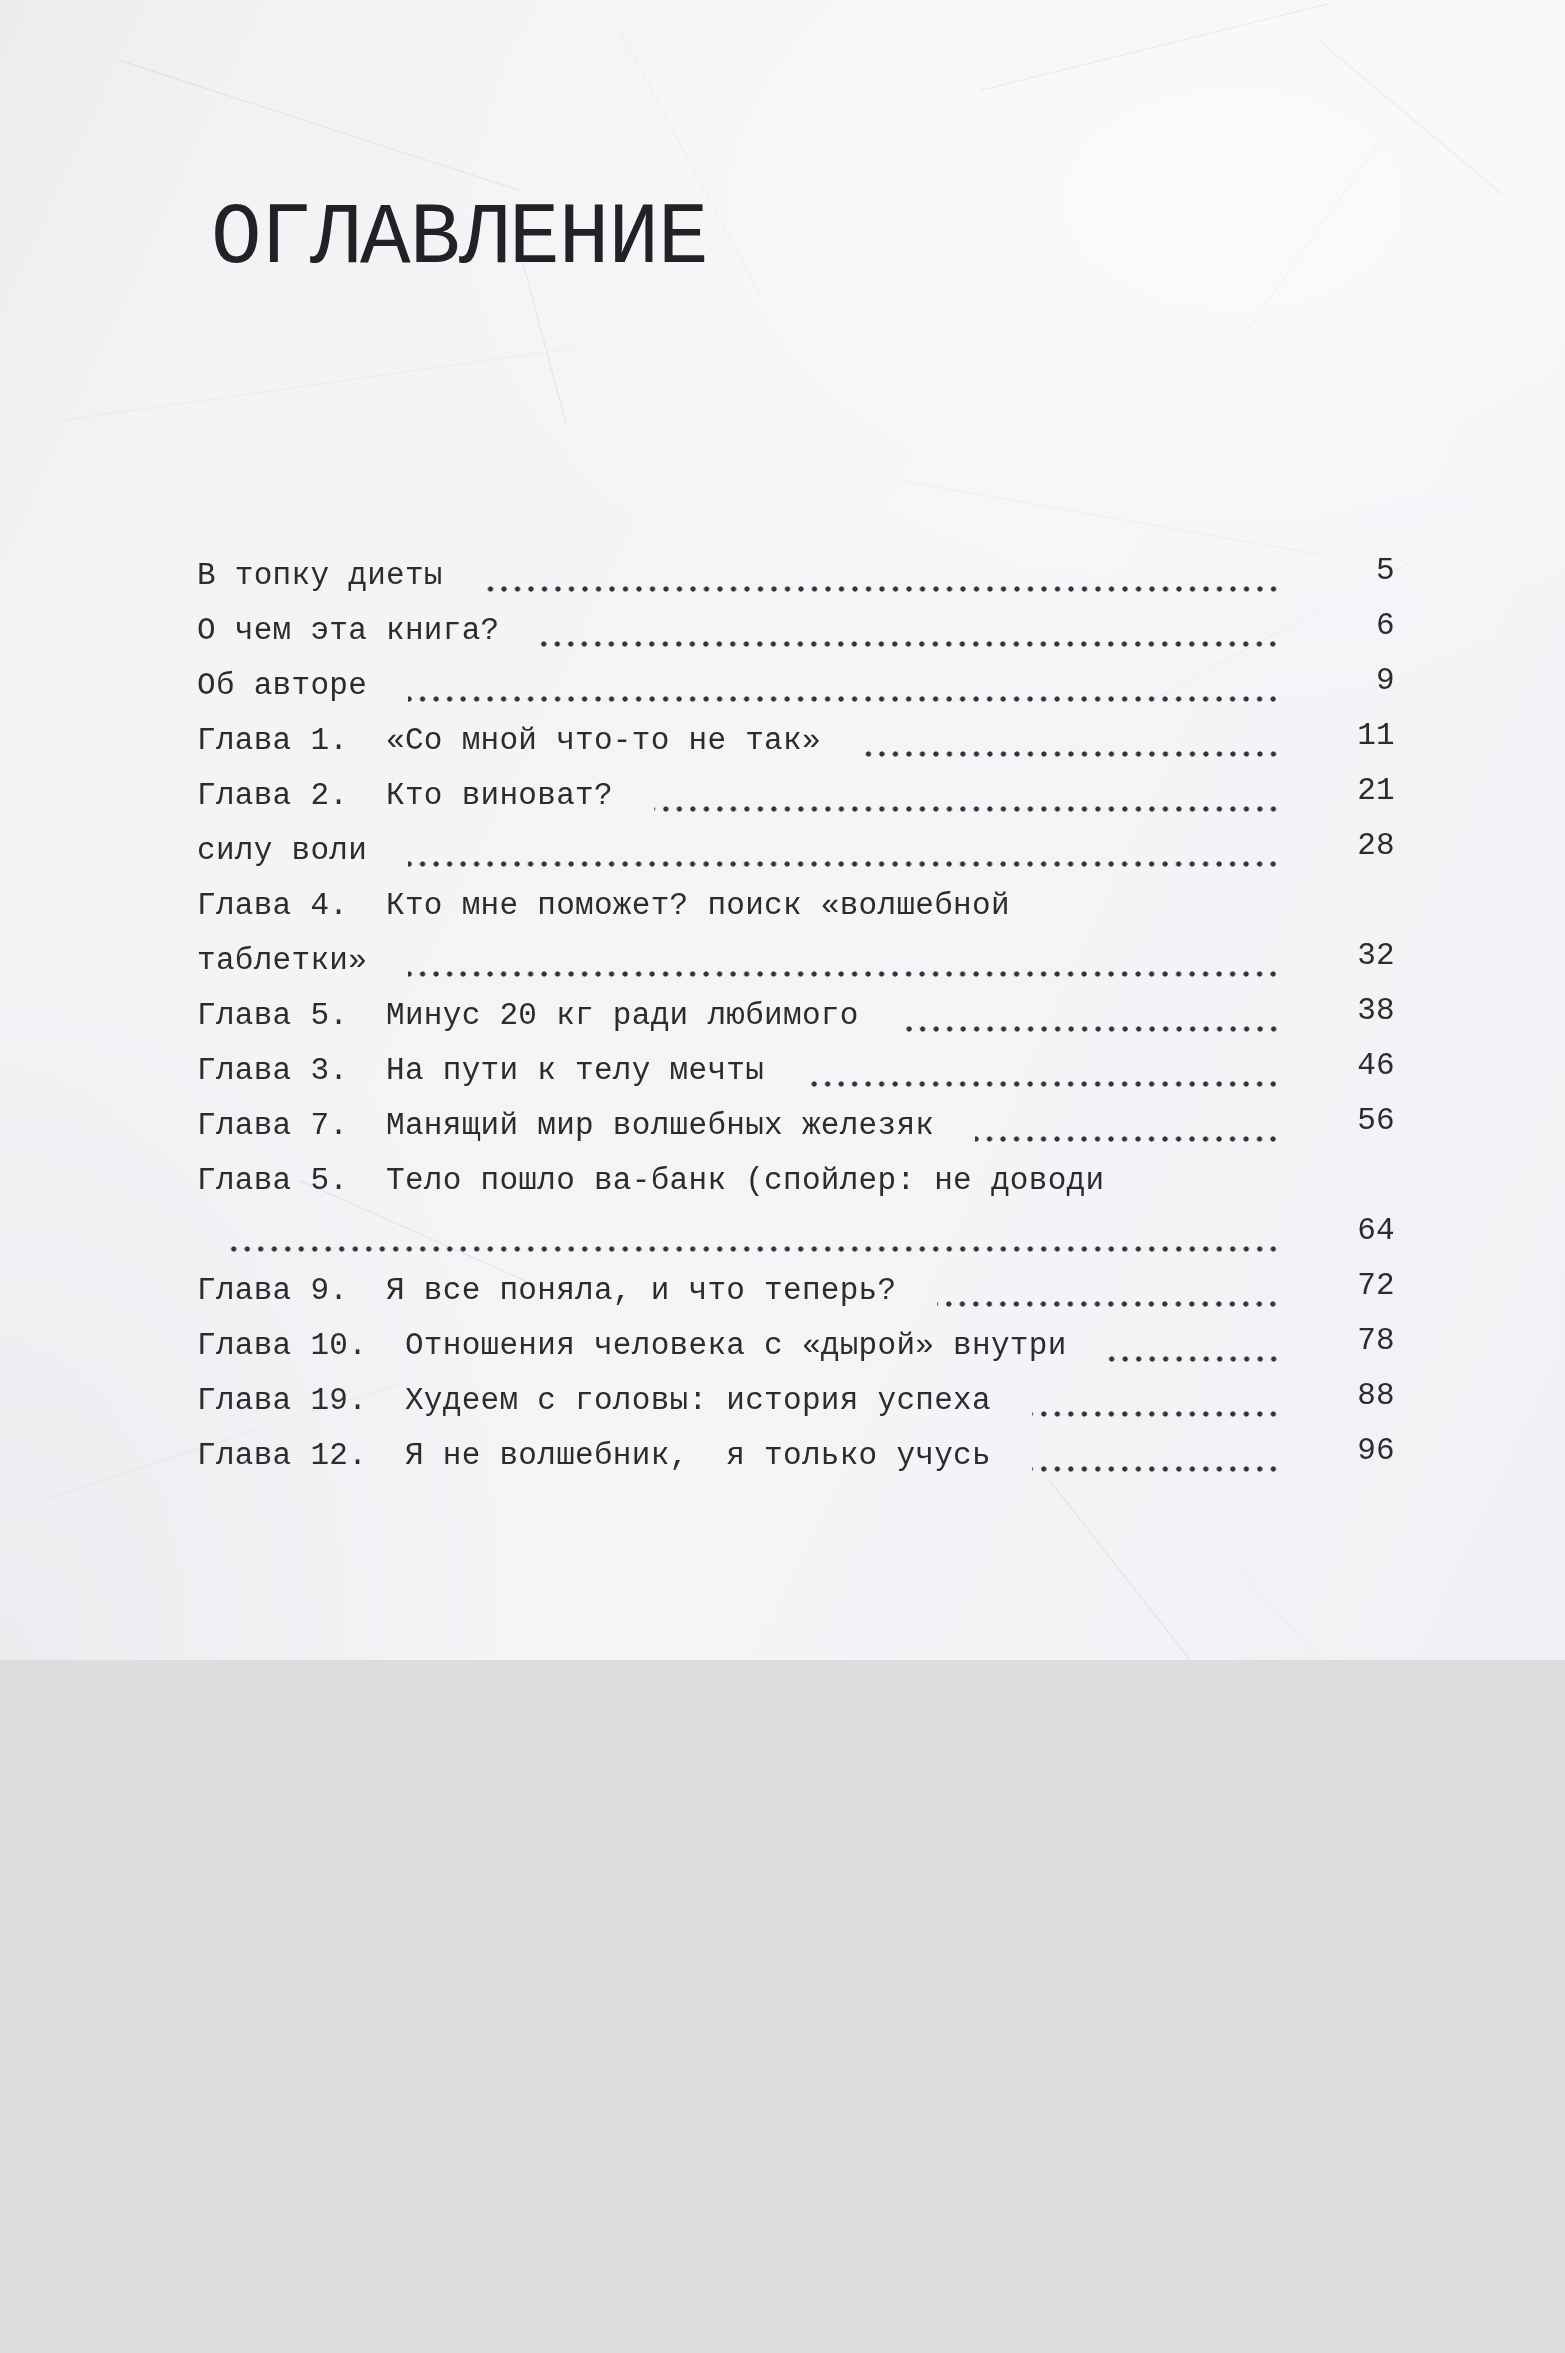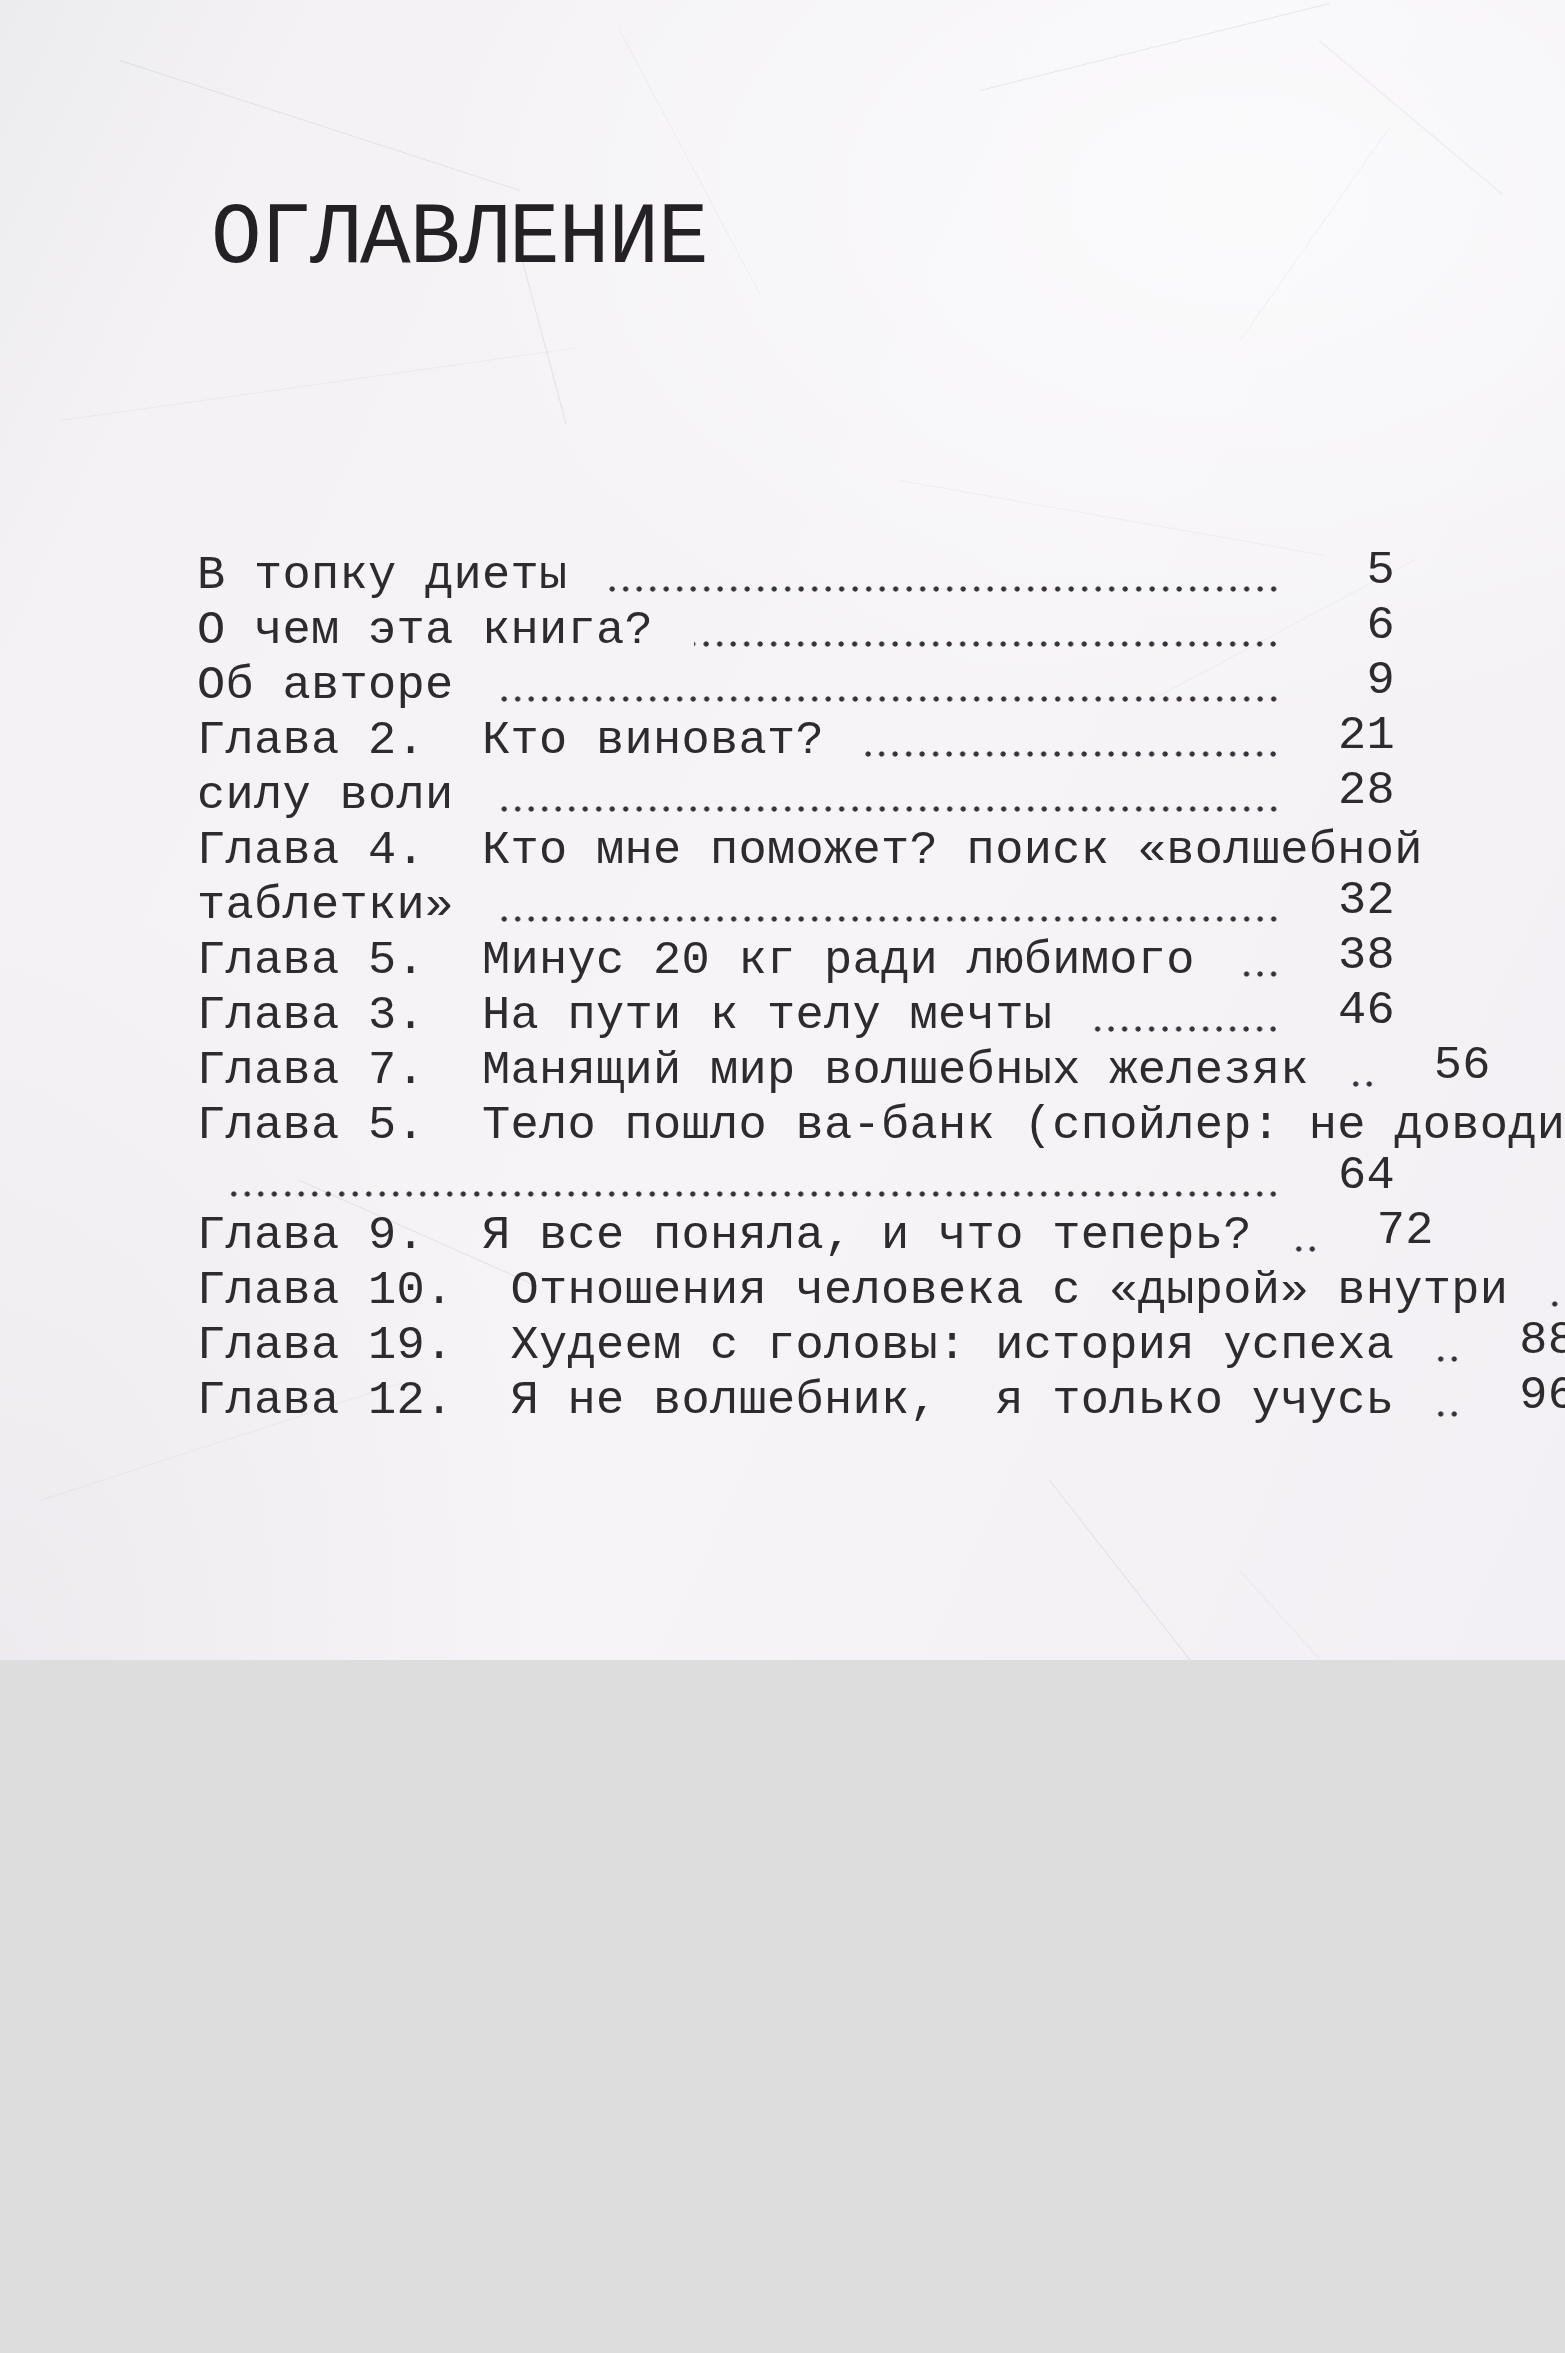--- a/index.html
+++ b/index.html
@@ -48,21 +48,21 @@
     position: absolute;
     left: 197px;
     top: 548px;
     width: 1198px; 
   }
   .toc-row {
     display: flex;
     align-items: baseline;
     height: 55px;
     line-height: 55px;
-    font-size: 47px;
+    font-size: 31px;
     letter-spacing: 0.3px;
     gap: 11px;
   }
   .toc-text {
     white-space: pre;
     flex: 0 0 auto;
   }
   .leader {
     flex: 1 1 auto;
     min-width: 28px;
@@ -119,20 +119,25 @@
         <span class="toc-text">О чем эта книга?</span>
         <span class="leader"></span>
         <span class="pagenum">6</span>
       </div>
       <div class="toc-row">
         <span class="toc-text">Об авторе</span>
         <span class="leader"></span>
         <span class="pagenum">9</span>
       </div>
       <div class="toc-row">
+        <span class="toc-text">Глава 1.  «Со мной что-то не так»</span>
+        <span class="leader"></span>
+        <span class="pagenum">11</span>
+      </div>
+      <div class="toc-row">
         <span class="toc-text">Глава 2.  Кто виноват?</span>
         <span class="leader"></span>
         <span class="pagenum">21</span>
       </div>
       <div class="toc-row">
         <span class="toc-text">силу воли</span>
         <span class="leader"></span>
         <span class="pagenum">28</span>
       </div>
       <div class="toc-row">

